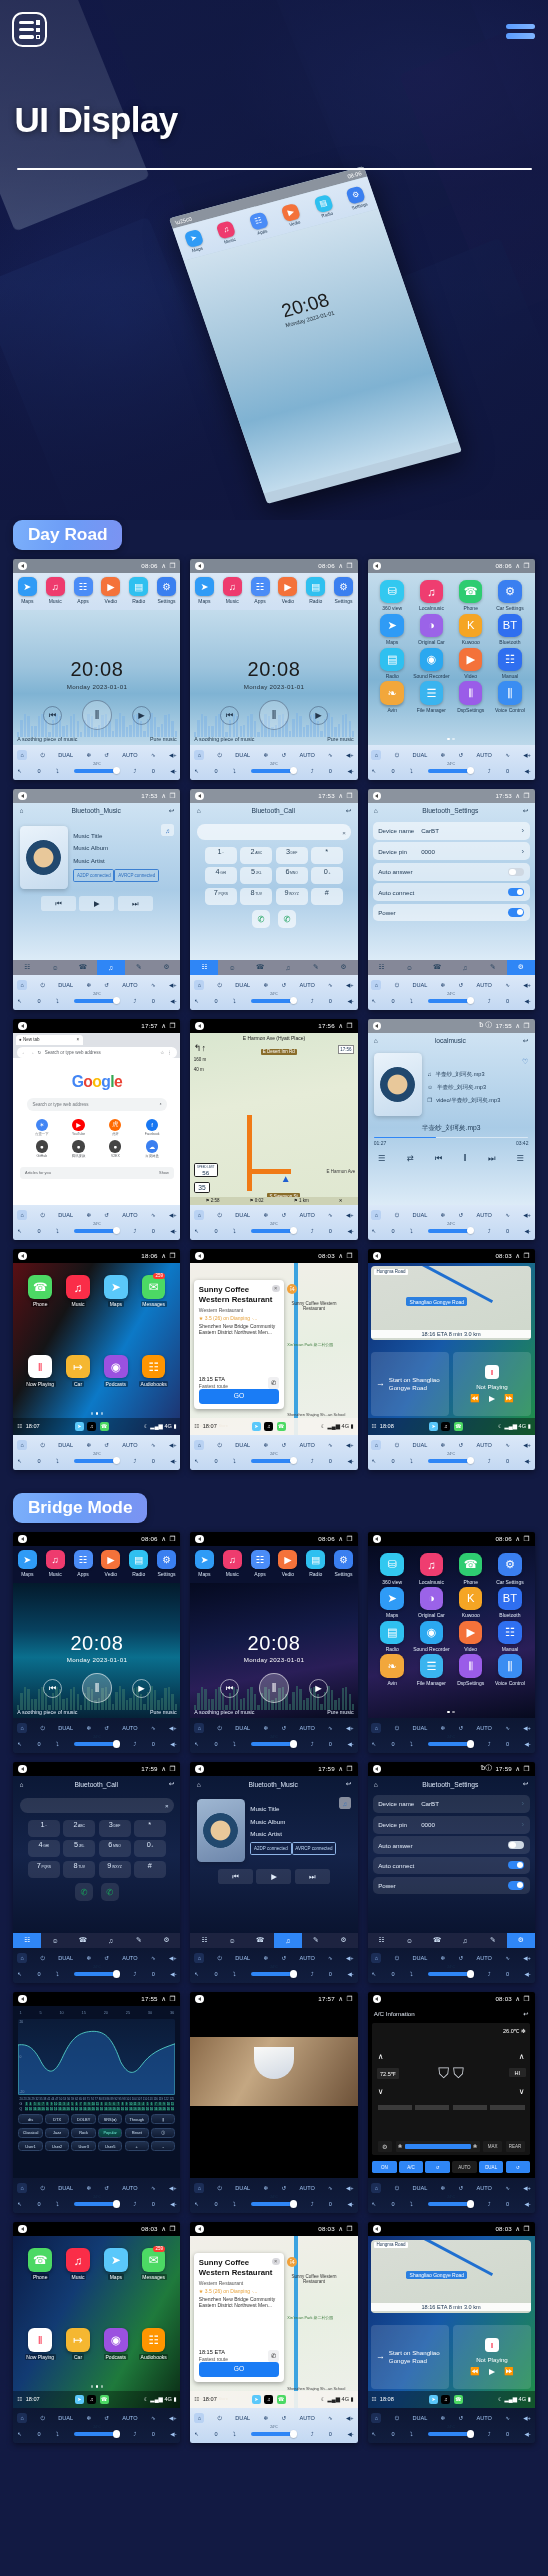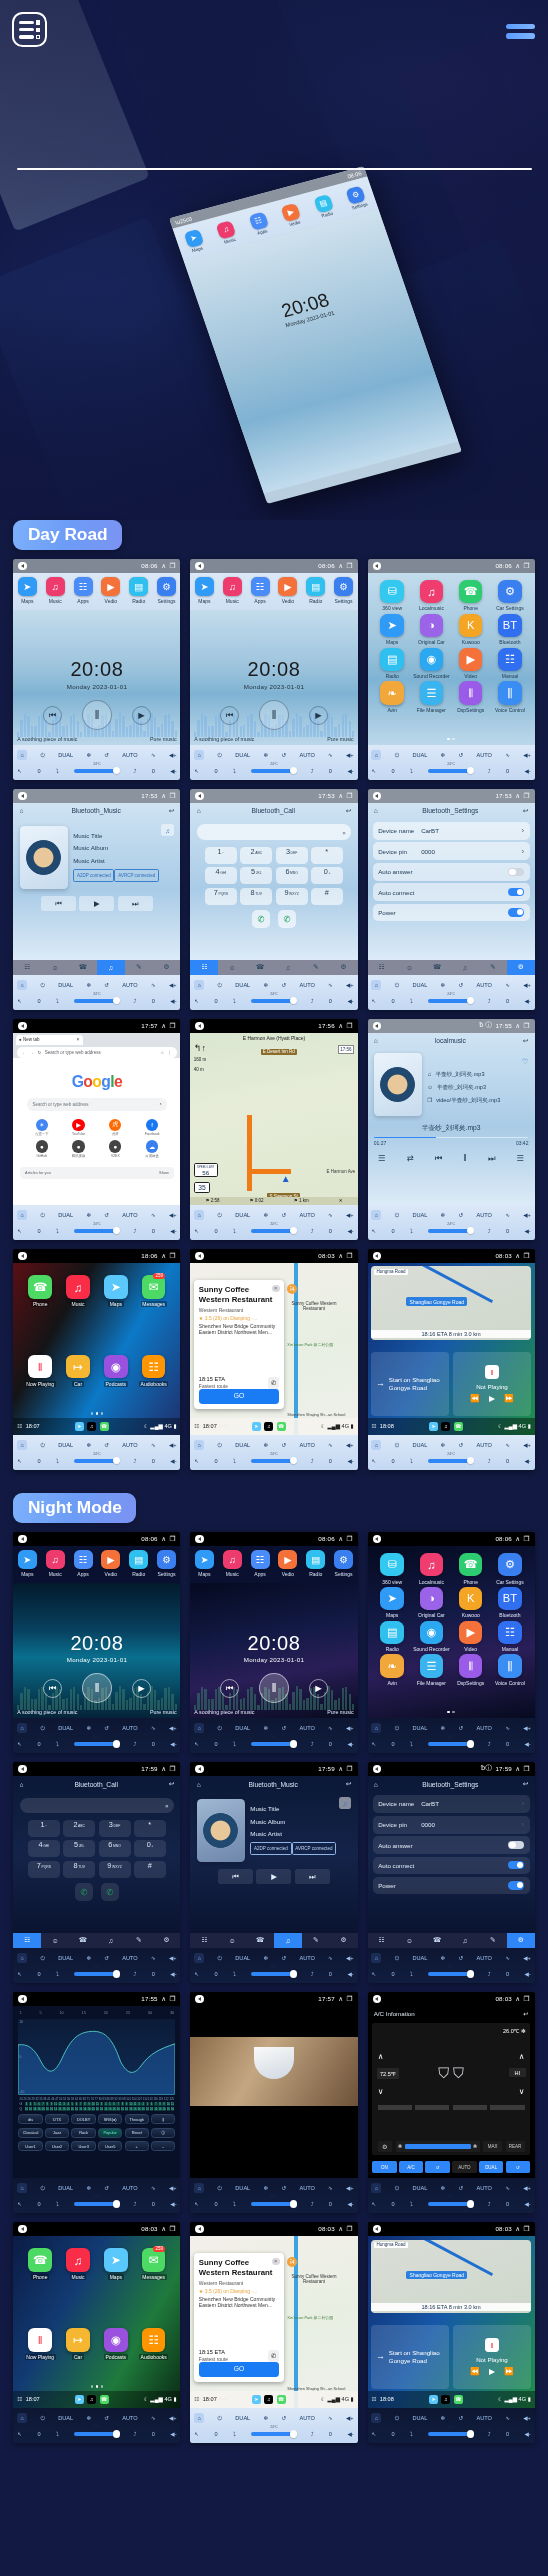--- a/index.html
+++ b/index.html
@@ -264,20 +264,21 @@
         <div class="lbar" style="width:14.5px"></div>
         <div class="lsqo"></div>
       </div>
   </div>
 
   <div class="menu-icon">
     <span></span>
       <span></span>
   </div>
 
+  <div class="hero-title">UI Display</div>
   <div class="hero-rule"></div>
 
   <div class="hero-shot">
     <div style="height:11.2px;background:#8b939e;display:flex;align-items:center;justify-content:space-between;padding:0 4.5px;color:#fff;font-size:5.6px;">
       <span>\u25c0</span>
       <span>08:06</span>
     </div>
     <div style="height:34px;background:linear-gradient(180deg,#dbe8f6,#cfe0f3);display:flex;justify-content:space-around;align-items:center;padding-top:2.2px;" id="heroDock">
         <div class="dk">
           <div class="ic" style="background: rgb(47, 155, 246); width: 15.7px; height: 15.7px; font-size: 7.8px;">➤</div>
@@ -1305,21 +1306,21 @@
             <span>◀-</span>
           </div>
         </div>
       </div>
     </div>
 </div>
 
 <div class="spacer-xl"></div>
 
 <div class="sec-wrap">
-  <div class="mode-pill">Night Mode</div>
+  <div class="mode-pill">Bridge Mode</div>
   <div class="grid" id="nightGrid">
       <div class="screen">
         <div class="statusbar dark">
           <div class="sb-back">
             <i></i>
           </div>
           <div class="sb-spacer"></div>
           <span class="sb-time">08:06</span>
           <span class="sb-ic">∧</span>
           <span class="sb-ic">❐</span>

